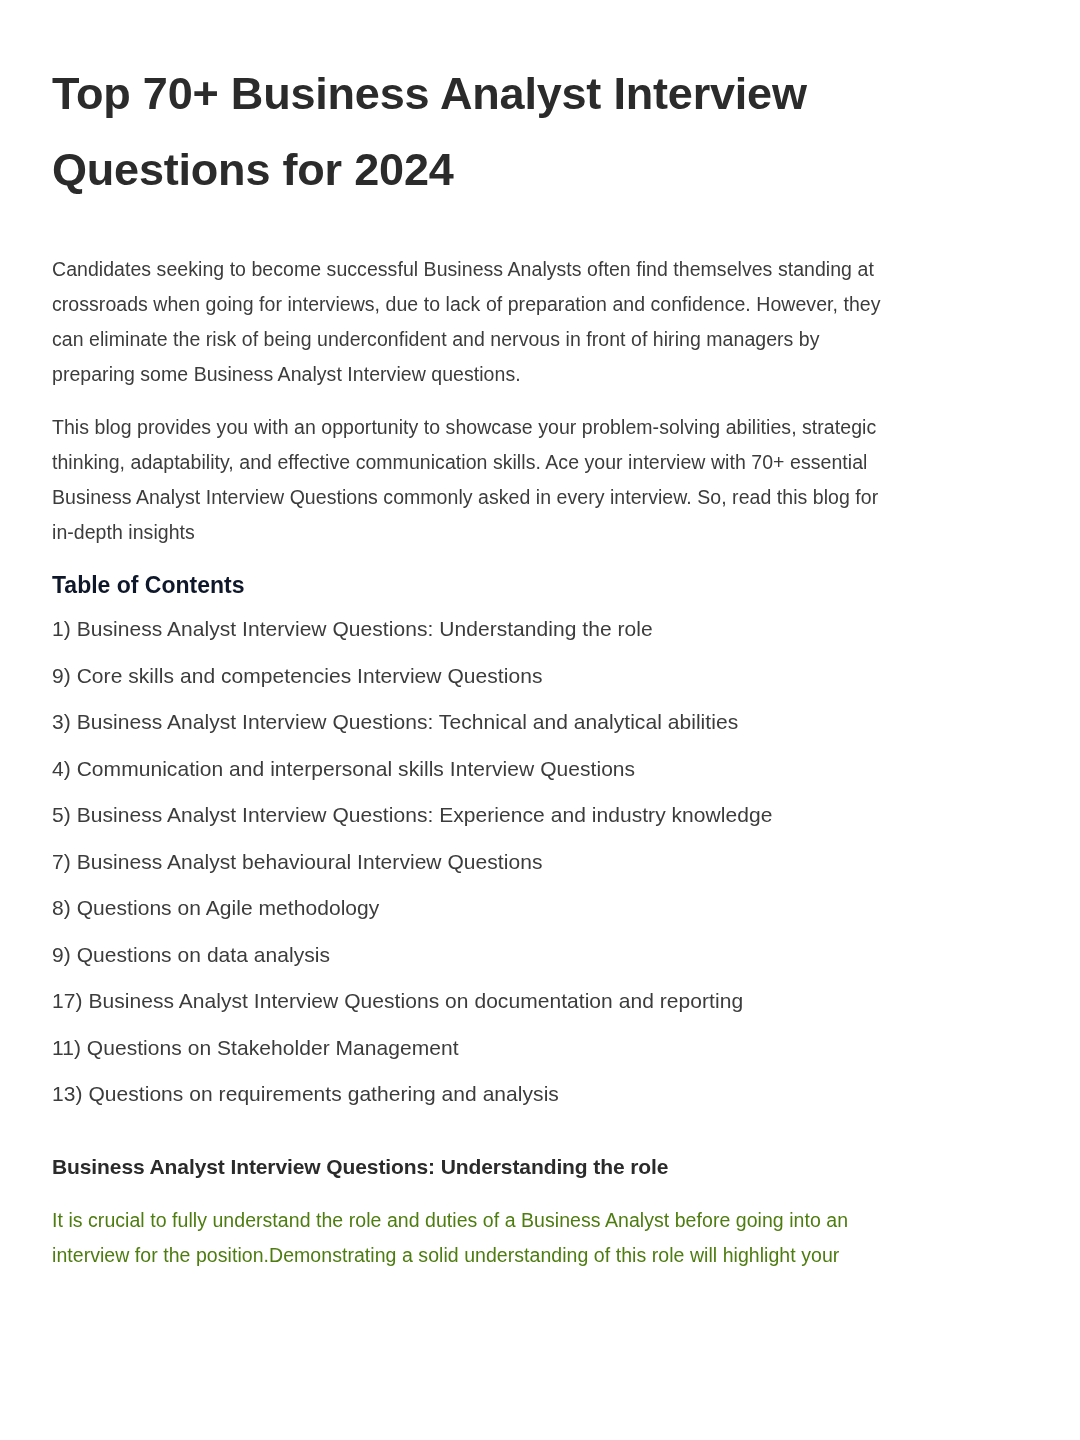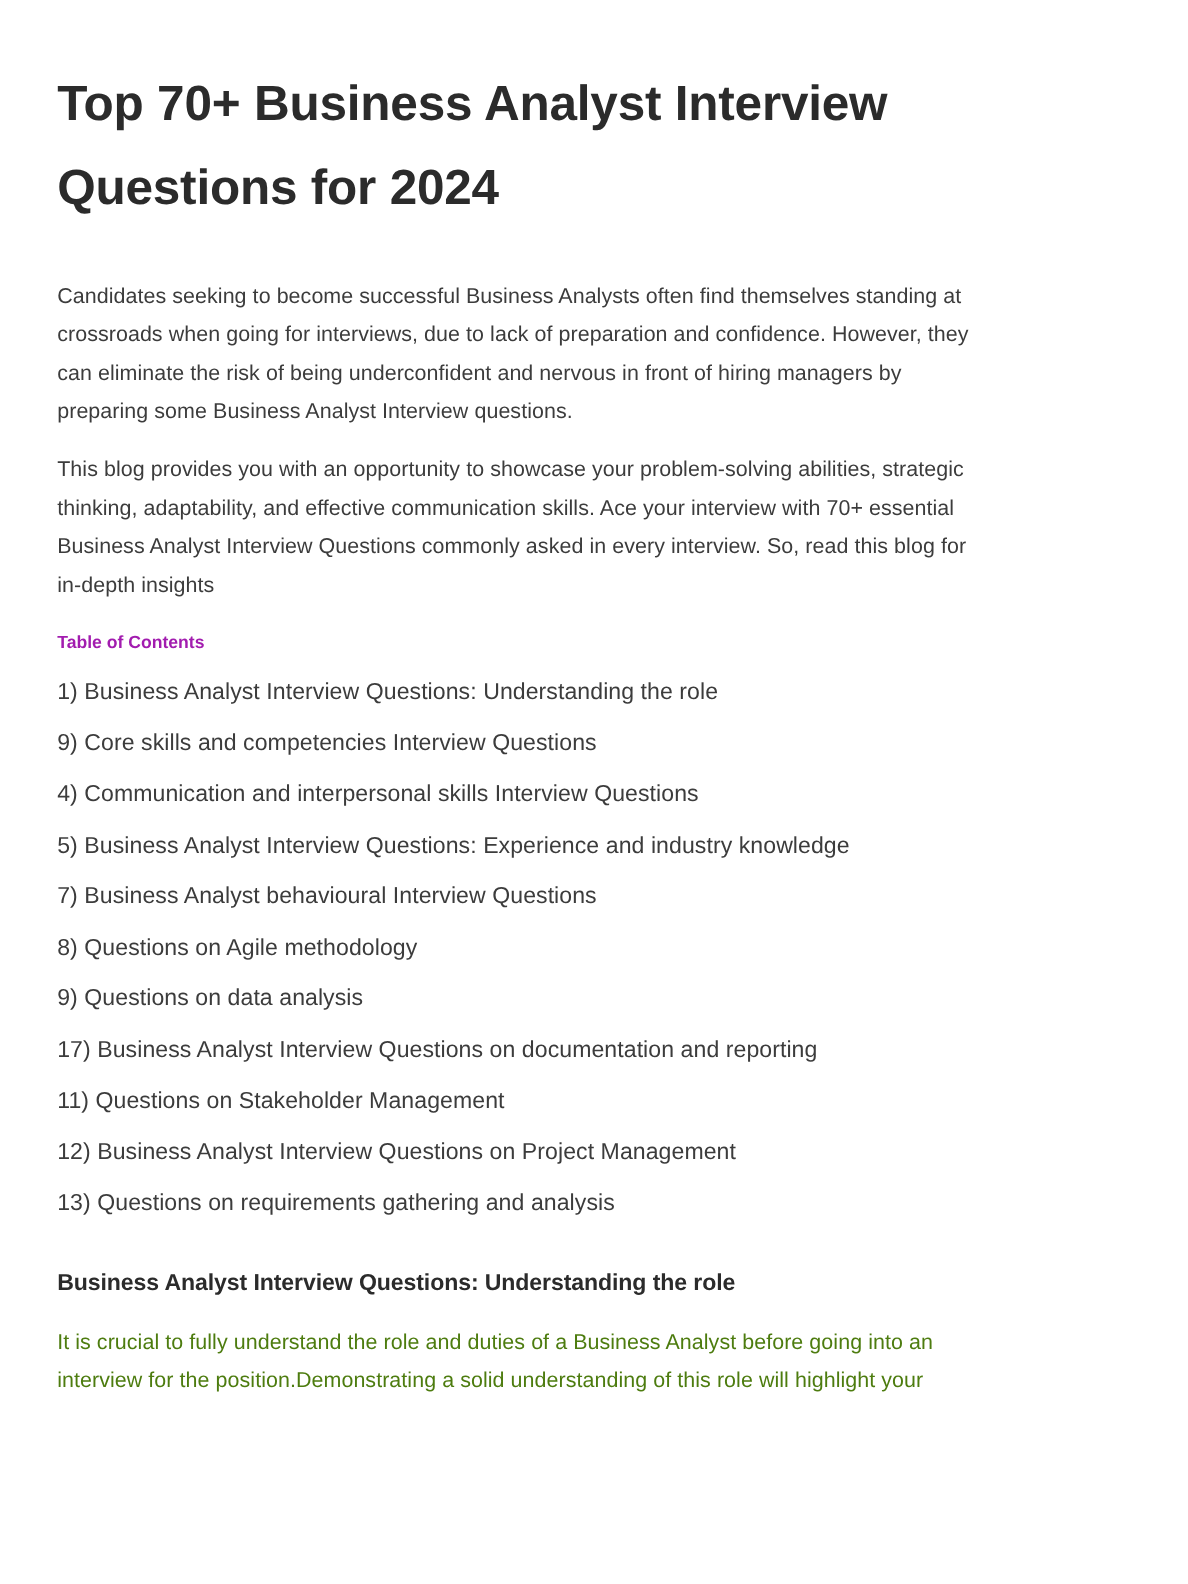--- a/index.html
+++ b/index.html
@@ -36,24 +36,24 @@
   }
   .body-paragraph {
     font-size: 19.5px;
     line-height: 35px;
     color: #3c3c3c;
     margin: 0 0 18px 0;
     max-width: 975px;
     letter-spacing: 0.05px;
   }
   .toc-heading {
-    font-size: 16px;
+    font-size: 23px;
     line-height: 30px;
     font-weight: 700;
-    color: #a21caf;
+    color: #0f172a;
     margin: 20px 0 14px 0;
   }
   .toc-list {
     list-style: none;
     margin: 0;
     padding: 0;
   }
   .toc-item {
     font-size: 21px;
     line-height: 30px;
@@ -88,28 +88,28 @@
   <div class="intro-block">
     <p class="body-paragraph">Candidates seeking to become successful Business Analysts often find themselves standing at crossroads when going for interviews, due to lack of preparation and confidence. However, they can eliminate the risk of being underconfident and nervous in front of hiring managers by preparing some Business Analyst Interview questions.</p>
     <p class="body-paragraph">This blog provides you with an opportunity to showcase your problem-solving abilities, strategic thinking, adaptability, and effective communication skills. Ace your interview with 70+ essential Business Analyst Interview Questions commonly asked in every interview. So, read this blog for in-depth insights</p>
   </div>
 
   <div class="toc-heading">Table of Contents</div>
 
   <ul class="toc-list">
     <li class="toc-item">1) Business Analyst Interview Questions: Understanding the role</li>
     <li class="toc-item">9) Core skills and competencies Interview Questions</li>
+    <li class="toc-item">3) Business Analyst Interview Questions: Technical and analytical abilities</li>
     <li class="toc-item">4) Communication and interpersonal skills Interview Questions</li>
     <li class="toc-item">5) Business Analyst Interview Questions: Experience and industry knowledge</li>
     <li class="toc-item">7) Business Analyst behavioural Interview Questions</li>
     <li class="toc-item">8) Questions on Agile methodology</li>
     <li class="toc-item">9) Questions on data analysis</li>
     <li class="toc-item">17) Business Analyst Interview Questions on documentation and reporting</li>
     <li class="toc-item">11) Questions on Stakeholder Management</li>
-    <li class="toc-item">12) Business Analyst Interview Questions on Project Management</li>
     <li class="toc-item">13) Questions on requirements gathering and analysis</li>
   </ul>
 
   <h2 class="section-heading">Business Analyst Interview Questions: Understanding the role</h2>
 
   <p class="section-paragraph">It is crucial to fully understand the role and duties of a Business Analyst before going into an interview for the position.Demonstrating a solid understanding of this role will highlight your</p>
 
 </div>
 
 </body></html>

